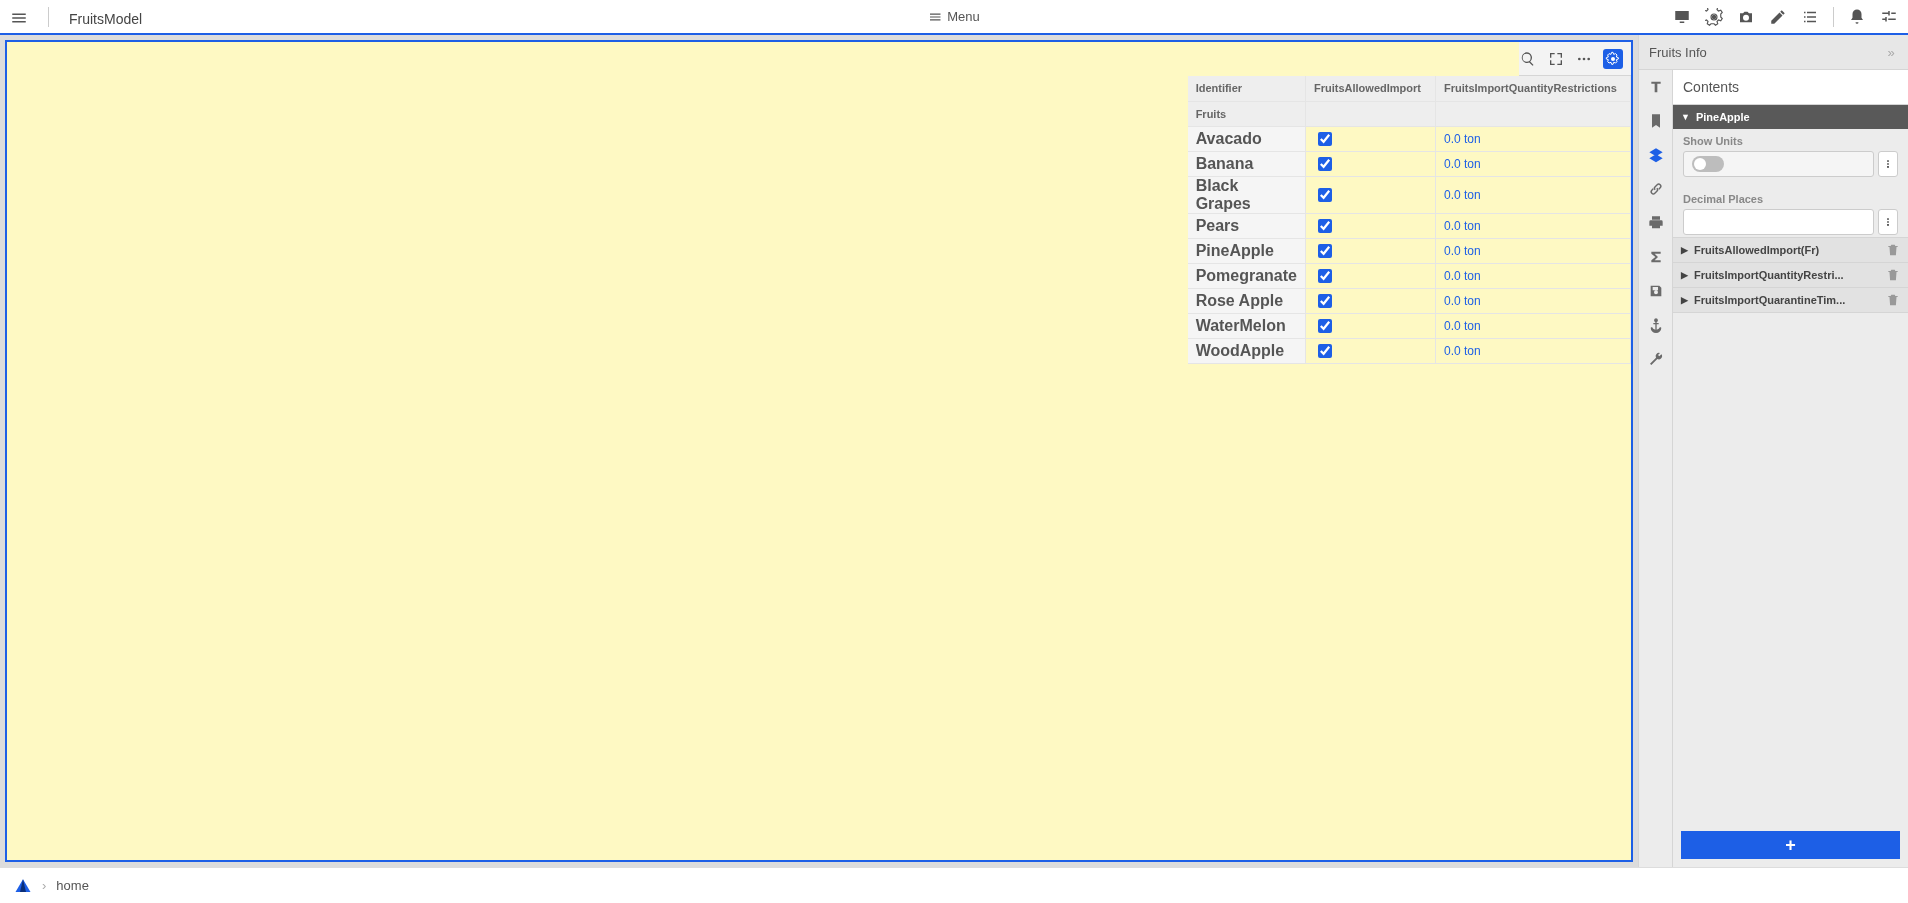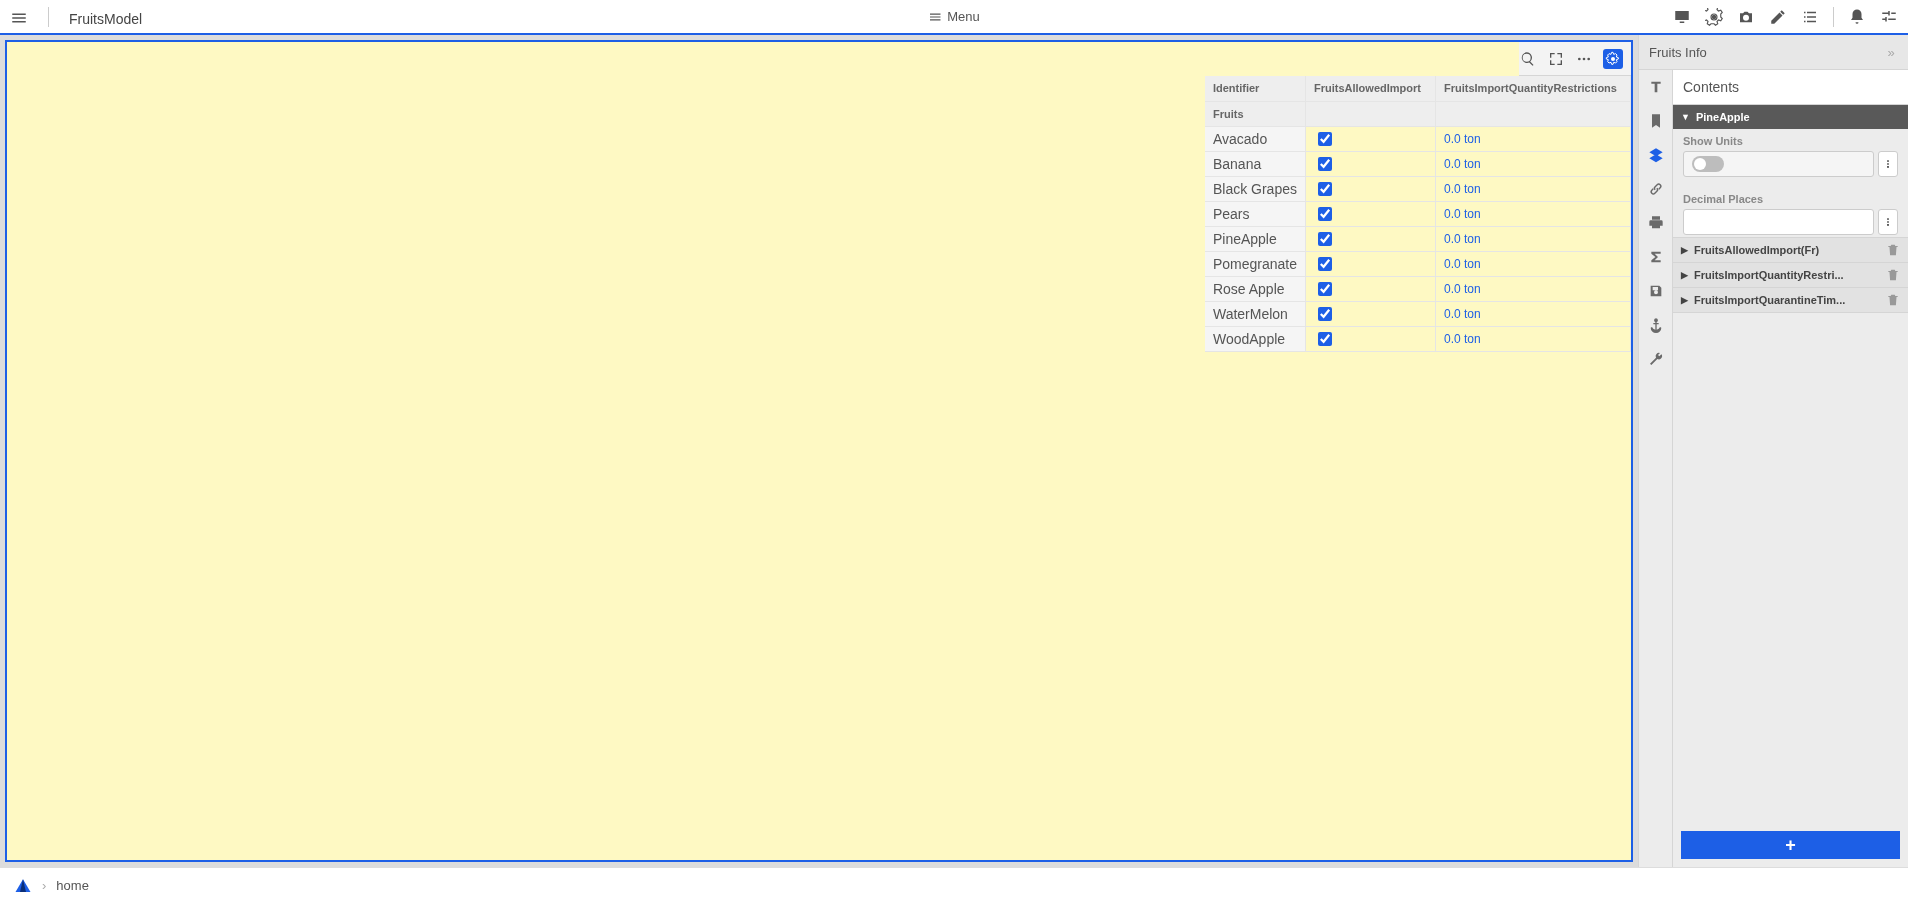--- a/index.html
+++ b/index.html
@@ -97,22 +97,22 @@
   }
   table.data th {
     background:#eeeeee;
     color:#666;
     font-weight:700;
     font-size:11px;
   }
   table.data td.rowlabel {
     background:#f5f5f5;
     color:#555;
-    font-weight:400;
-    font-size:14px;
+    font-weight:700;
+    font-size:16px;
     width:100px;
   }
   td.check { text-align:center; width:130px; }
   td.val { text-align:right; color:#1d5fe6; width:195px; padding-right:10px; }
   th.h-identifier { width:100px; height:28px; }
   th.h-fruits { height:28px; }
   th.h-col { height:28px; }
 
   input[type=checkbox] {
     width:14px; height:14px;

